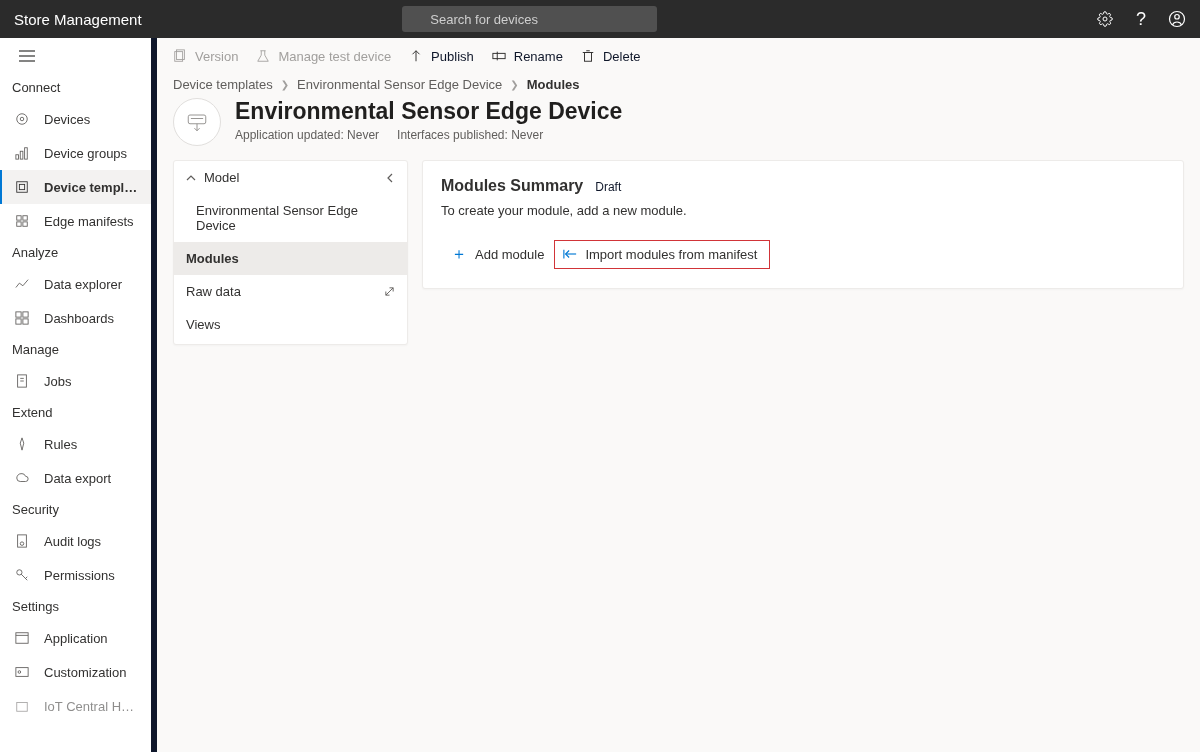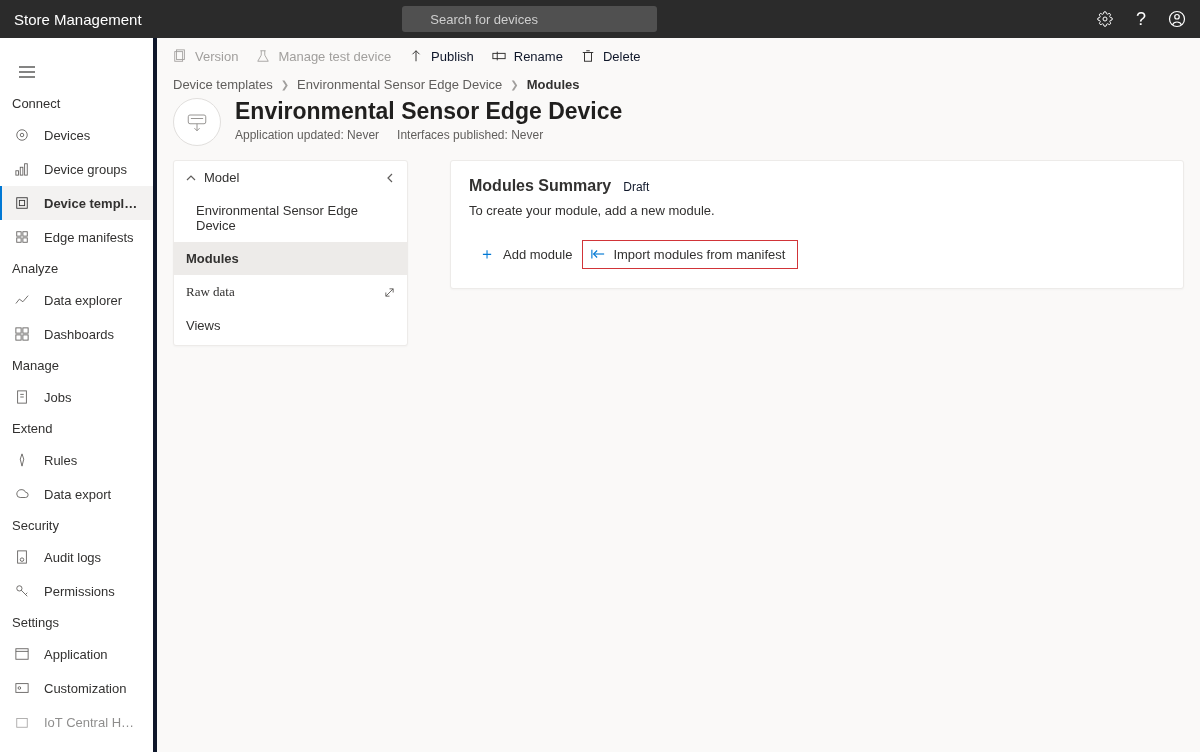--- a/index.html
+++ b/index.html
@@ -11,21 +11,21 @@
   .topbar-search-wrap { flex: 1; display: flex; justify-content: center; margin-left: -120px; }
   .topbar-search { width: 255px; height: 26px; background: #505050; border: none; border-radius: 3px; color: #ddd; padding: 0 8px 0 28px; font-size: 13px; outline: none; position: relative; }
   .topbar-search::placeholder { color: #cfcfcf; }
   .search-box { position: relative; width: 313px; }
   .search-icon-wrap { position: absolute; left: 8px; top: 50%; transform: translateY(-50%); pointer-events: none; }
   .topbar-actions { display: flex; gap: 18px; align-items: center; }
   .topbar-actions .tico { width: 18px; height: 18px; display: flex; align-items: center; justify-content: center; }
 
   
   .layout { display: flex; height: calc(752px - 38px); }
-  .sidebar { width: 157px; border-right: 4px solid #0f172a; padding-top: 24px; overflow: hidden; }
+  .sidebar { width: 157px; border-right: 6px solid #0f172a; padding-top: 8px; overflow: hidden; }
   .hamburger { padding: 4px 14px 11px 19px; }
   .nav-section-title { font-size: 13px; color: #323130; padding: 7px 12px; font-weight: 400; }
   .nav-item { display: flex; align-items: center; gap: 14px; padding: 9px 12px 9px 14px; cursor: pointer; position: relative; }
   .nav-item.active { background: #f3f2f1; font-weight: 600; }
   .nav-item.active::before { content: ""; position: absolute; left: 0; top: 0; bottom: 0; width: 2px; background: #0078d4; }
   .nav-icon { width: 16px; height: 16px; flex: 0 0 16px; display: flex; align-items: center; justify-content: center; color: #605e5c; }
   .nav-label { font-size: 13px; white-space: nowrap; overflow: hidden; text-overflow: ellipsis; }
 
   
   .content { flex: 1; background: #faf9f8; position: relative; }
@@ -46,23 +46,23 @@
   .template-sub { display: flex; gap: 18px; font-size: 12px; color: #605e5c; margin-top: 3px; }
 
   .panels { display: flex; gap: 14px; padding: 4px 16px 0 16px; align-items: flex-start; }
 
   .model-panel { width: 235px; background: #fff; border: 1px solid #edebe9; border-radius: 3px; box-shadow: 0 1px 2px rgba(0,0,0,0.03); }
   .model-header { display: flex; align-items: center; justify-content: space-between; padding: 9px 12px; }
   .model-header-left { display: flex; align-items: center; gap: 8px; }
   .model-item { padding: 9px 12px 9px 24px; cursor: pointer; }
   .model-item.indent2 { padding-left: 22px; }
   .model-item.selected { background: #edebe9; font-weight: 600; }
-  .model-item.row { display:flex; align-items:center; justify-content:space-between; padding-right:12px;font-family:Liberation Serif, serif; }
-
-  .summary-panel { flex: 1; background: #fff; border: 1px solid #edebe9; border-radius: 3px; padding: 16px 18px 18px 18px; box-shadow: 0 1px 2px rgba(0,0,0,0.03); margin-left: 28px; }
+  .model-item.row { display:flex; align-items:center; justify-content:space-between; padding-right:12px; }
+
+  .summary-panel { flex: 1; background: #fff; border: 1px solid #edebe9; border-radius: 3px; padding: 16px 18px 18px 18px; box-shadow: 0 1px 2px rgba(0,0,0,0.03); }
   .summary-title-row { display: flex; align-items: baseline; gap: 12px; }
   .summary-title { font-size: 16px; font-weight: 600; }
   .summary-badge { font-size: 12px; color: #0f172a; }
   .summary-desc { font-size: 13px; color: #323130; margin-top: 8px; }
   .summary-actions { display: flex; gap: 0; margin-top: 20px; align-items: center; }
   .sa-btn { display: flex; align-items: center; gap: 8px; padding: 8px 10px; cursor: pointer; font-size: 13px; }
   .sa-btn .plus { color: #0078d4; font-size: 16px; line-height: 1; }
   .import-highlight { border: 1px solid #d13438; padding: 6px 12px 6px 8px; display: flex; align-items: center; gap: 8px; }
   .import-icon { color: #0078d4; }
 

